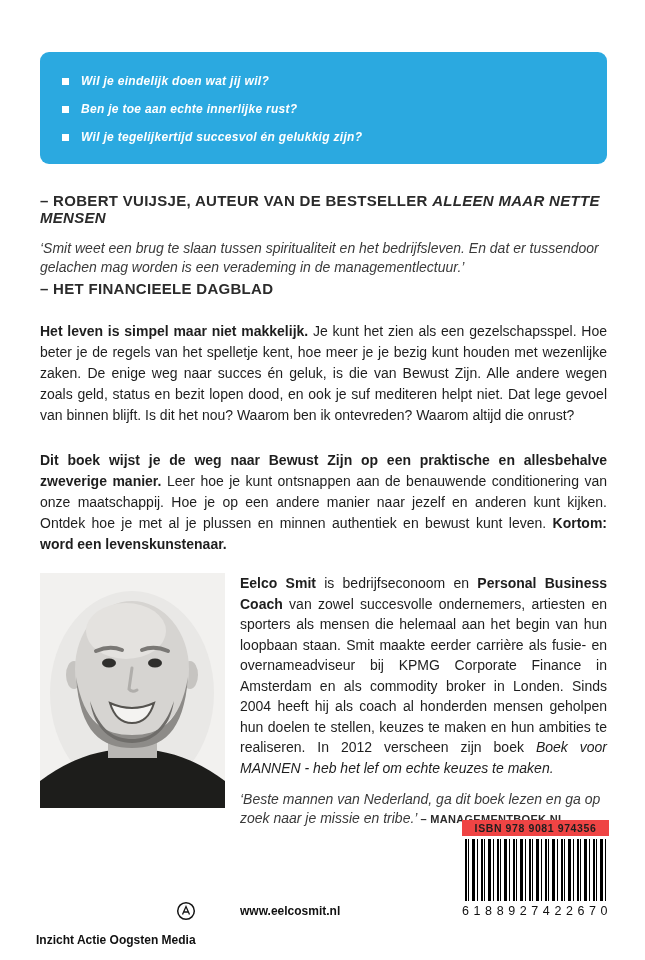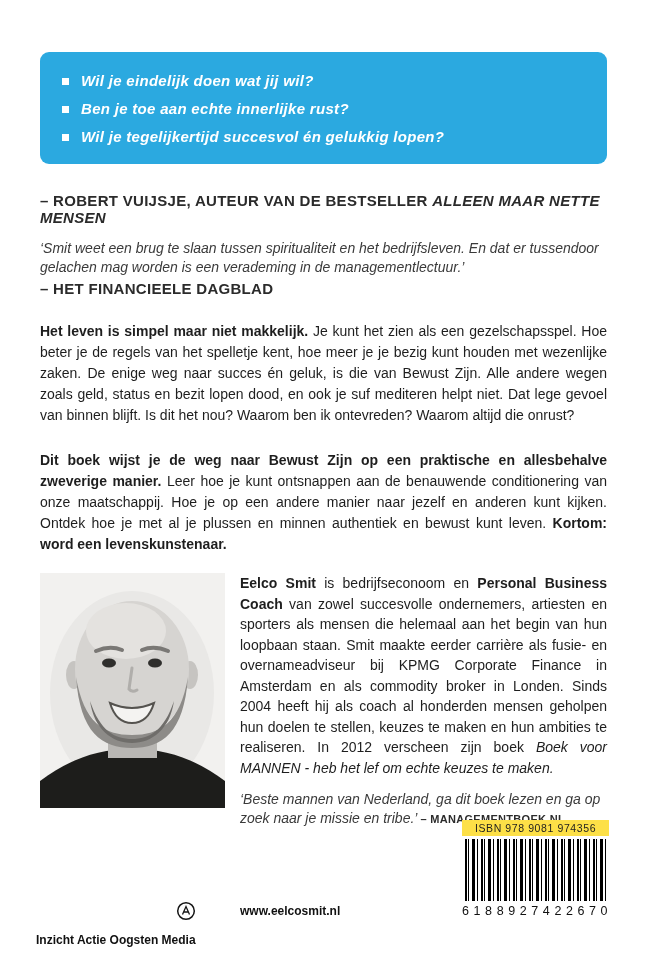--- a/index.html
+++ b/index.html
@@ -11,21 +11,21 @@
 
   
   .header-box {
     margin-top:52px; background:#2ba9e0; border-radius:9px;
     padding:15px 22px 13px 22px;
   }
   .bullet-row { display:flex; align-items:center; gap:12px; padding:4px 0; }
   .bullet-sq { width:7px; height:7px; background:#ffffff; flex:none; }
   .bullet-text {
     color:#ffffff; font-weight:bold; font-style:italic;
-    font-size:15px; letter-spacing:0.3px; line-height:20px;
+    font-size:12px; letter-spacing:0.3px; line-height:20px;
   }
 
   
   .quotes { margin-top:28px; }
   .quote { margin-bottom:13px; }
   .quote-text { font-style:italic; font-size:14px; line-height:19px; color:#3a3a3a; }
   .quote-attr { margin-top:3px; font-size:15px; font-weight:bold; letter-spacing:0.3px; color:#2b2b2b; }
   .quote-attr .attr-title { font-style:italic; }
 
   
@@ -36,22 +36,22 @@
   .photo { width:185px; height:235px; flex:none; background:#f2f1ef; }
   .author-col { flex:1; min-width:0; }
   .author-text { margin:0; font-size:14px; line-height:20.5px; text-align:justify; }
   .author-quote { margin:12px 0 0 0; font-size:14px; line-height:19px; }
   .author-quote .qt { font-style:italic; color:#3a3a3a; }
   .author-quote .attr { font-style:normal; font-weight:bold; font-size:11px; letter-spacing:0.3px; color:#2b2b2b; }
 
   
   .isbn-strip {
     position:absolute; left:462px; top:820px; width:147px; height:16px;
-    background:#fde047; font-size:10.5px; line-height:16px; text-align:center;
-    letter-spacing:0.6px; color:#1e1e1e;
+    background:#ef4444; font-size:10.5px; line-height:16px; text-align:center;
+    letter-spacing:0.6px; color:#1e1e1e;font-weight:bold;
   }
   .barcode { position:absolute; left:462px; top:839px; width:147px; height:62px; background:#ffffff; }
   .barcode-lines {
     position:absolute; top:0; bottom:0; left:3px; right:3px;
     background:repeating-linear-gradient(90deg,
       #000 0 2px, #fff 2px 3px, #000 3px 4px, #fff 4px 7px,
       #000 7px 10px, #fff 10px 12px, #000 12px 13px, #fff 13px 16px);
   }
   .barcode-digits {
     position:absolute; left:462px; top:904px; width:150px;
@@ -71,21 +71,21 @@
       <div class="bullet-row">
         <span class="bullet-sq"></span>
         <span class="bullet-text">Wil je eindelijk doen wat jij wil?</span>
       </div>
       <div class="bullet-row">
         <span class="bullet-sq"></span>
         <span class="bullet-text">Ben je toe aan echte innerlijke rust?</span>
       </div>
       <div class="bullet-row">
         <span class="bullet-sq"></span>
-        <span class="bullet-text">Wil je tegelijkertijd succesvol én gelukkig lopen?</span>
+        <span class="bullet-text">Wil je tegelijkertijd succesvol én gelukkig zijn?</span>
       </div>
     </div>
 
     <div class="quotes">
       <div class="quote">
         <div class="quote-attr"><span>– ROBERT VUIJSJE, AUTEUR VAN DE BESTSELLER </span><span class="attr-title">ALLEEN MAAR NETTE MENSEN</span></div>
       </div>
       <div class="quote">
         <div class="quote-text">‘Smit weet een brug te slaan tussen spiritualiteit en het bedrijfsleven. En dat er tussendoor gelachen mag worden is een verademing in de managementlectuur.’</div>
         <div class="quote-attr"><span>– HET FINANCIEELE DAGBLAD</span><span class="attr-title"></span></div>

